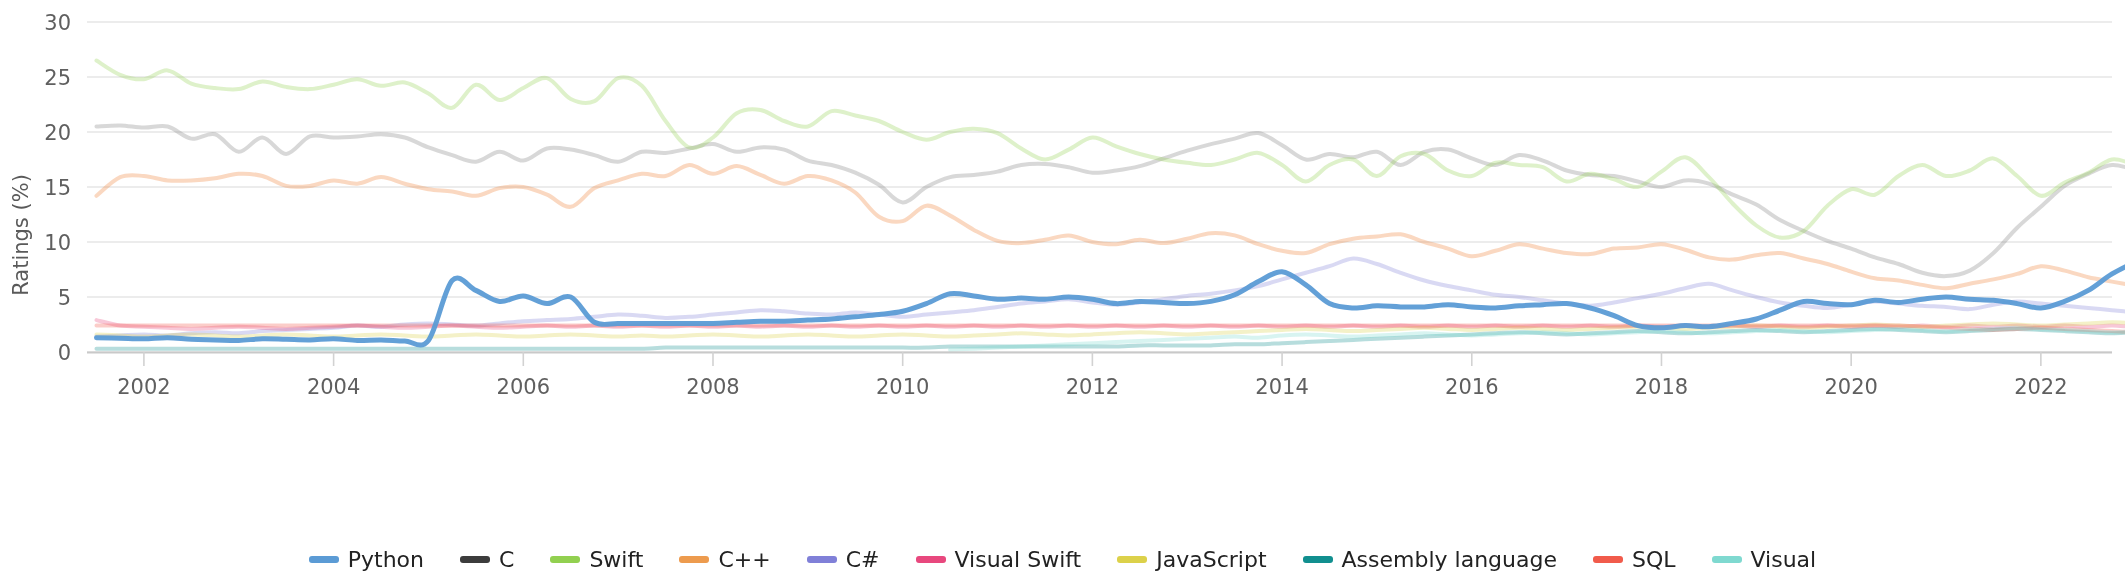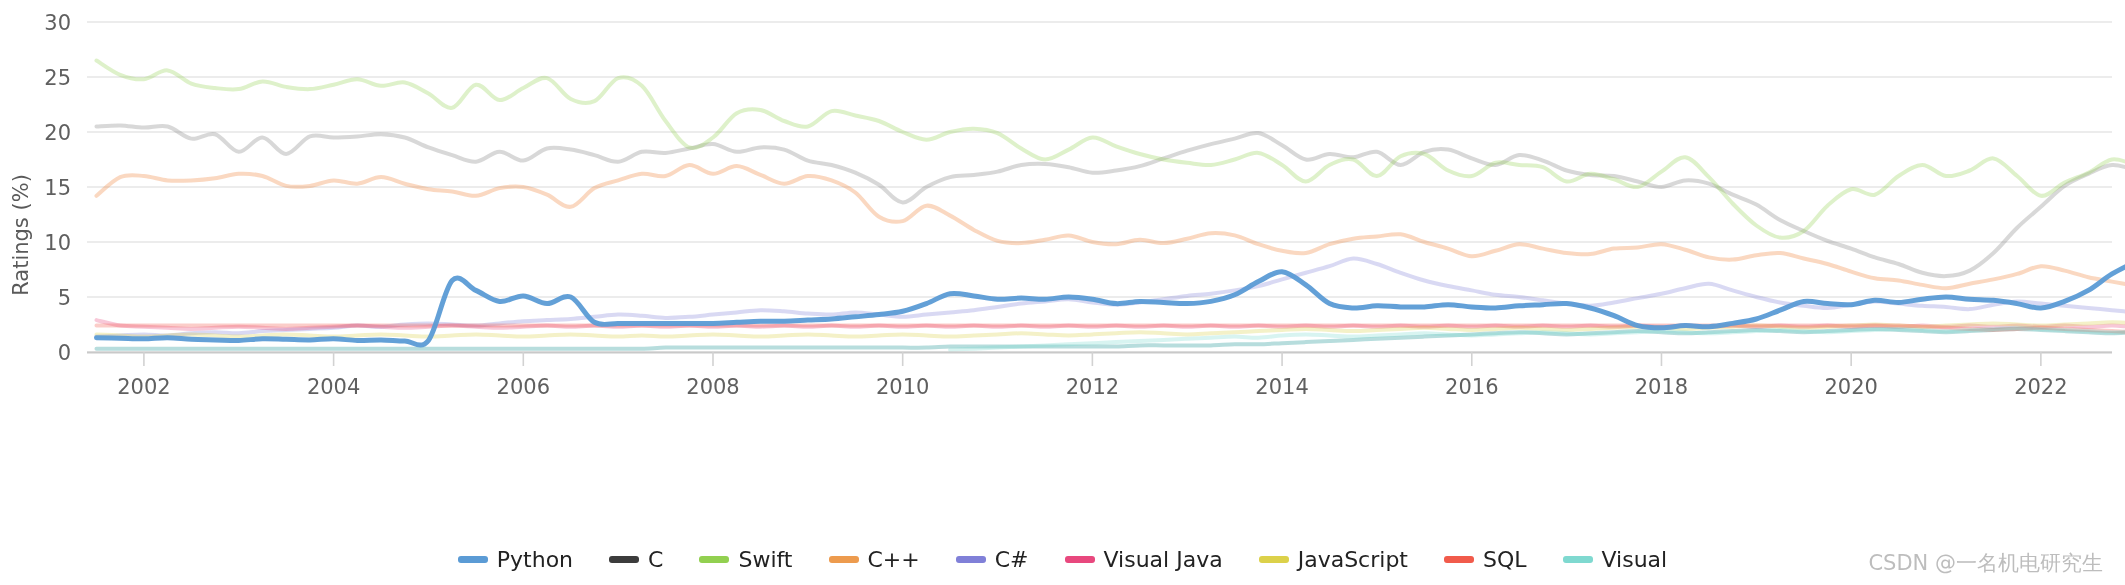--- a/index.html
+++ b/index.html
@@ -175,31 +175,34 @@
       <div class="legend-item">
         <span class="legend-swatch" style="background: rgb(237, 155, 78);"></span>
         <span class="legend-label">C++</span>
       </div>
       <div class="legend-item">
         <span class="legend-swatch" style="background: rgb(128, 128, 216);"></span>
         <span class="legend-label">C#</span>
       </div>
       <div class="legend-item">
         <span class="legend-swatch" style="background: rgb(232, 72, 126);"></span>
-        <span class="legend-label">Visual Java</span>
+        <span class="legend-label">Visual Swift</span>
       </div>
       <div class="legend-item">
         <span class="legend-swatch" style="background: rgb(220, 209, 74);"></span>
         <span class="legend-label">JavaScript</span>
       </div>
       <div class="legend-item">
+        <span class="legend-swatch" style="background: rgb(17, 143, 143);"></span>
+        <span class="legend-label">Assembly language</span>
+      </div>
+      <div class="legend-item">
         <span class="legend-swatch" style="background: rgb(241, 91, 75);"></span>
         <span class="legend-label">SQL</span>
       </div>
       <div class="legend-item">
         <span class="legend-swatch" style="background: rgb(127, 217, 208);"></span>
         <span class="legend-label">Visual</span>
       </div>
     </div>
 
-  <div class="watermark">CSDN @一名机电研究生</div>
 
 </div>
 
 </body></html>

